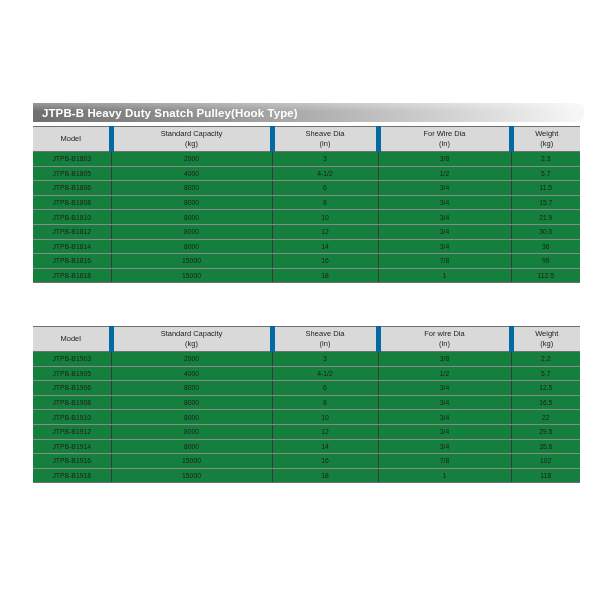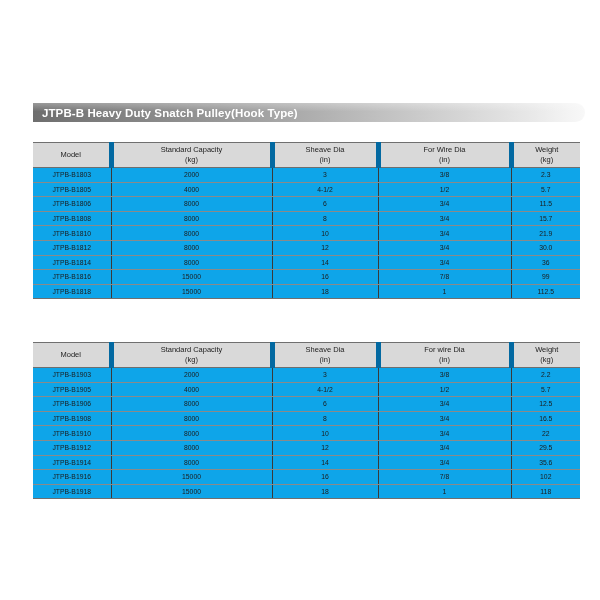--- a/index.html
+++ b/index.html
@@ -71,25 +71,25 @@
     font-weight: bold;
     color: #ffffff;
     letter-spacing: 0.1px;
     white-space: nowrap;
     position: relative;
     z-index: 2;
   }
 
   
   table.spec {
-    margin-top: 20px;
+    margin-top: 4px;
     border-collapse: collapse;
     width: 547px;
     table-layout: fixed;
-    background: #0ea5e9;
+    background: #15803d;
   }
   table.spec col.c-model    { width: 78px; }
   table.spec col.c-capacity { width: 161px; }
   table.spec col.c-sheave   { width: 106px; }
   table.spec col.c-wire     { width: 133px; }
   table.spec col.c-weight   { width: 69px; }
 
   table.spec thead th {
     background: #d9d9d9;
     border-top: 1px solid #6f6f6f;

